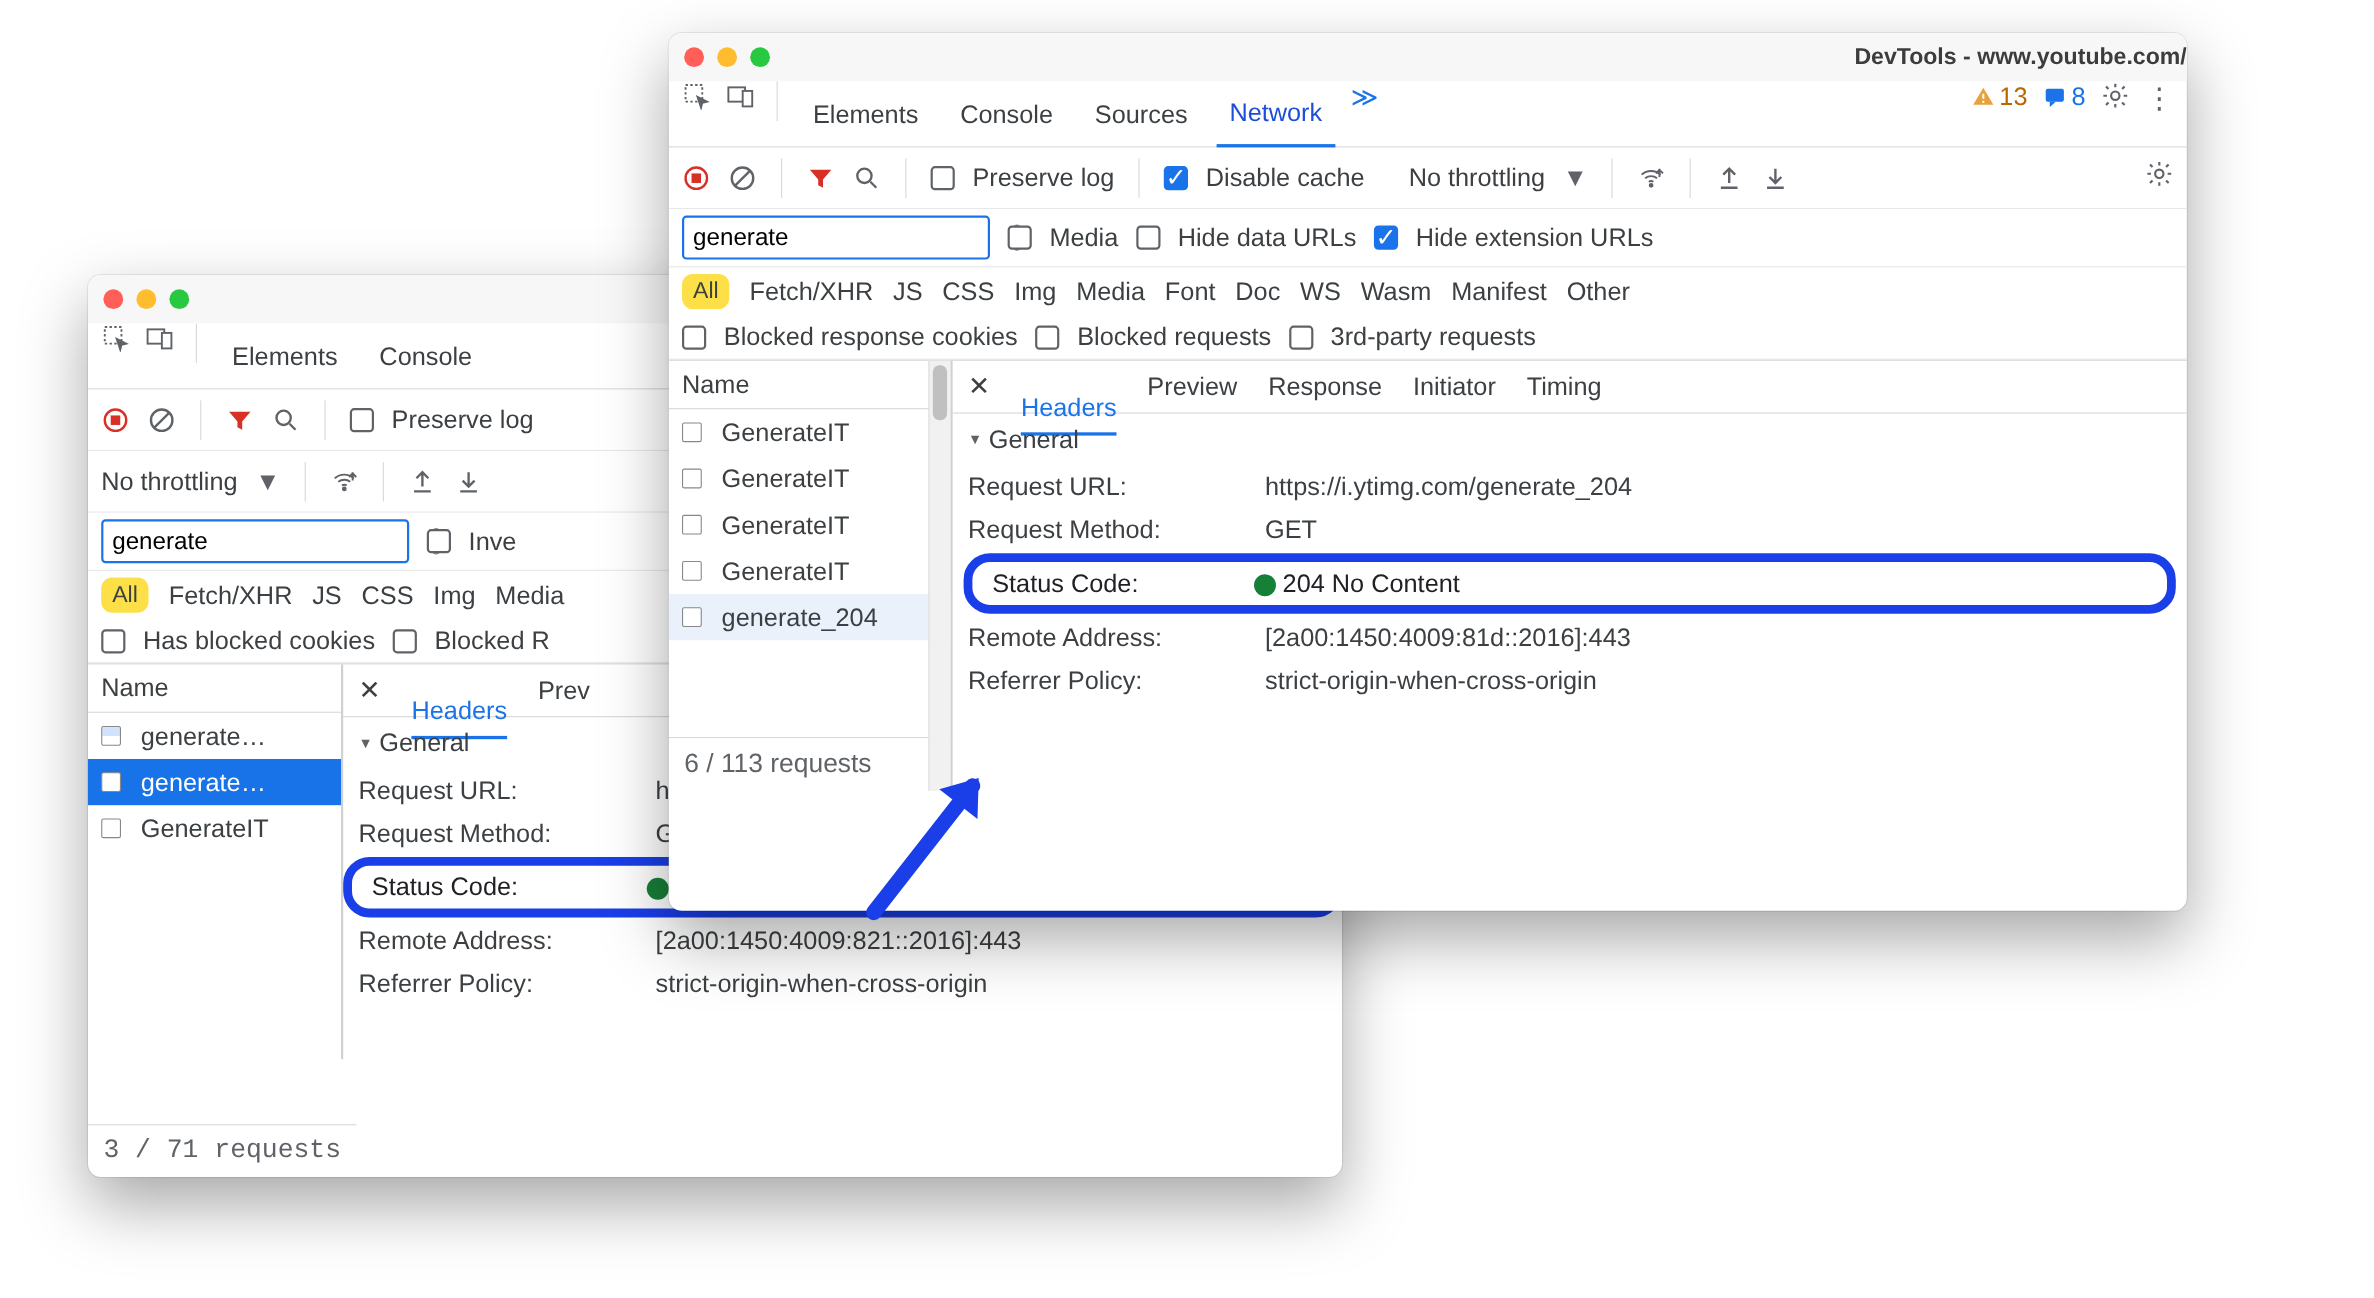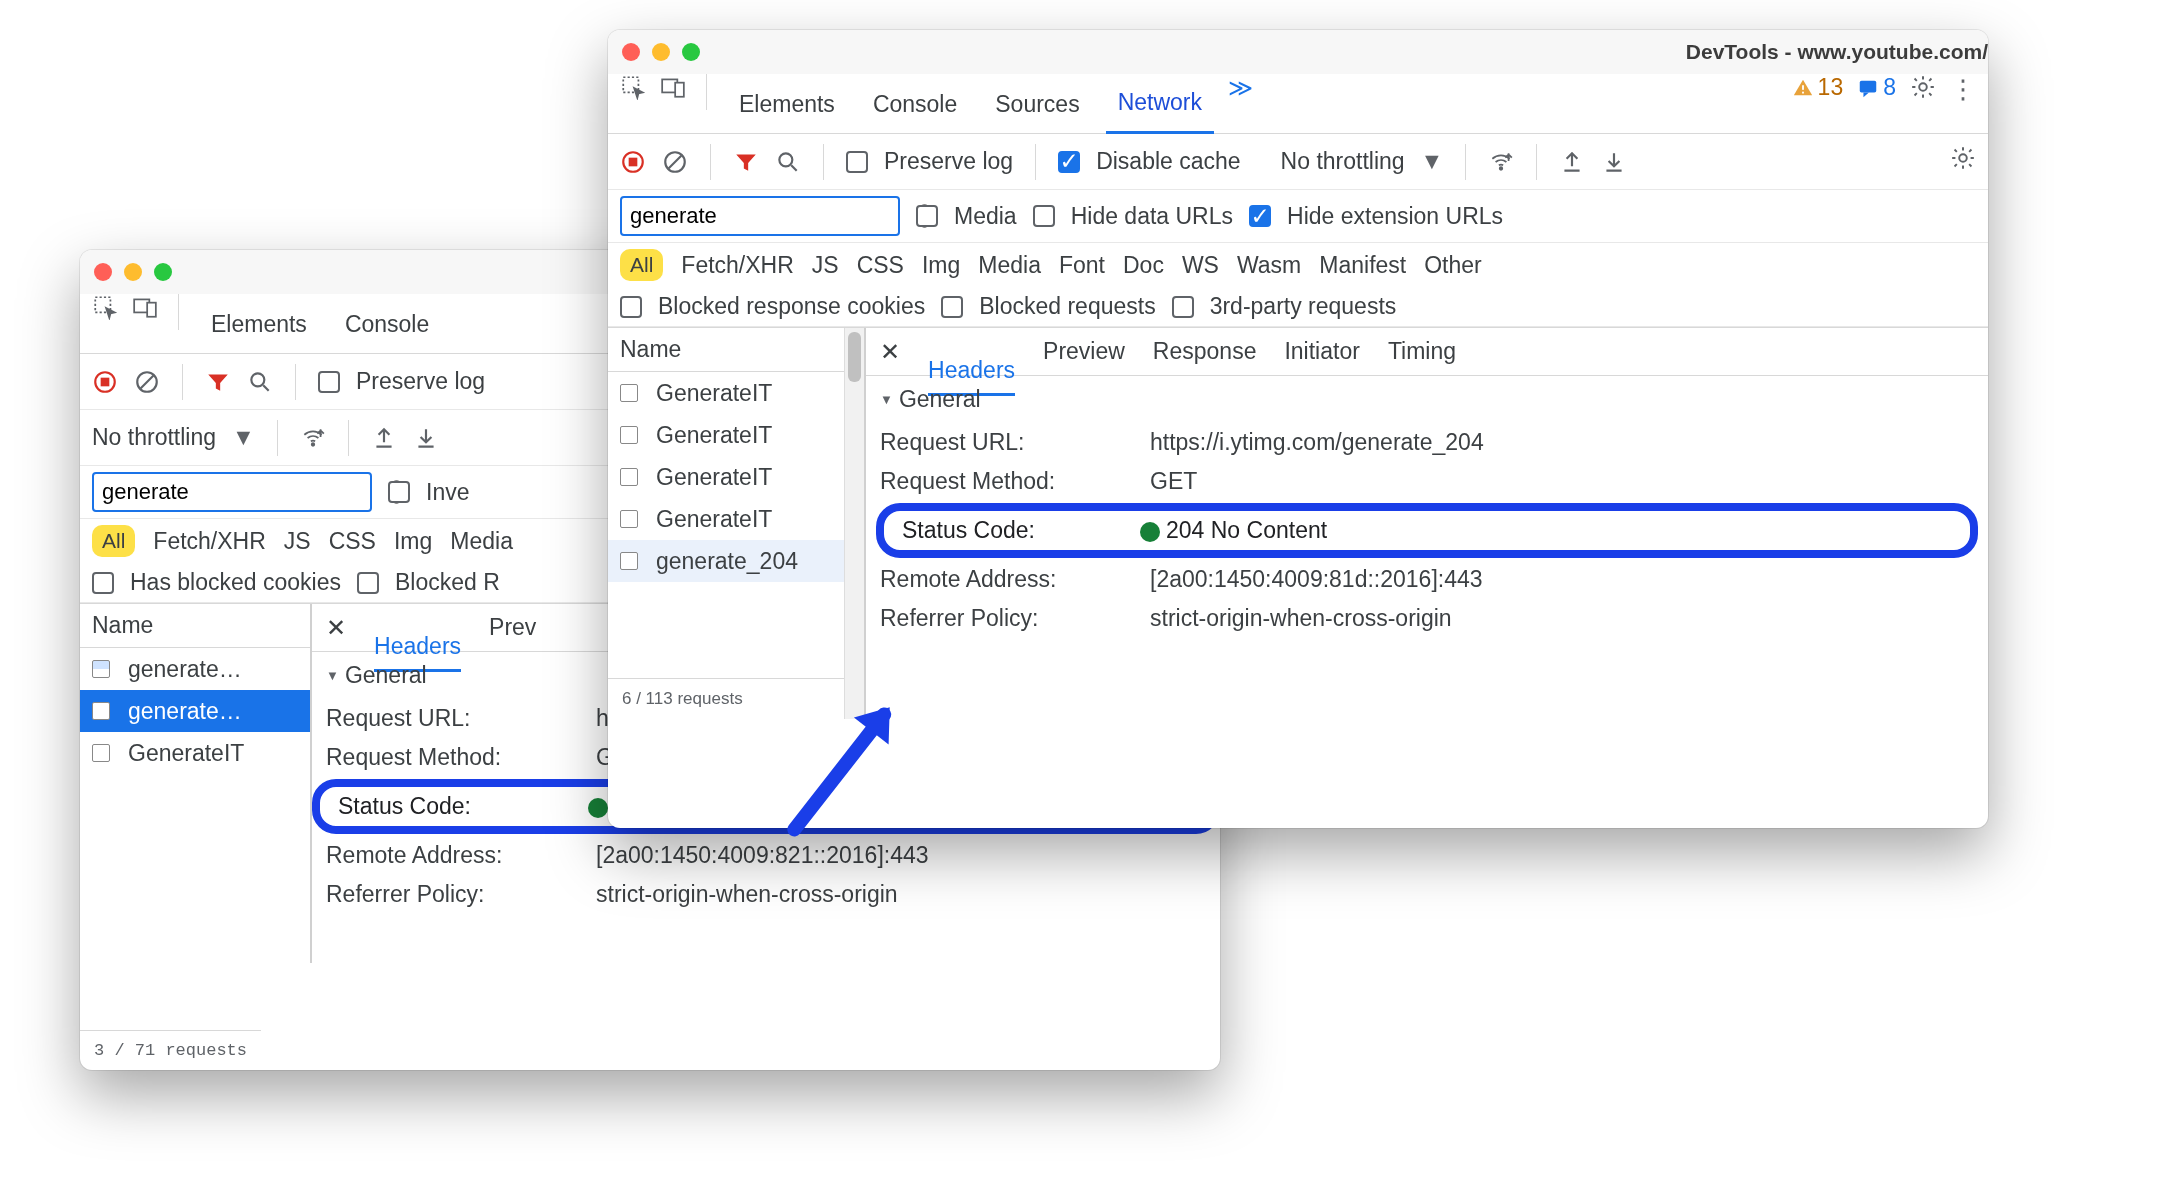--- a/index.html
+++ b/index.html
@@ -64,21 +64,21 @@
   .lbl { color:#3c4043; }
   .type-pill { background:#fde047; color:#fff; padding:4px 10px; border-radius:10px; font-size:21px; }
   .type-row { display:flex; gap:18px; align-items:center; padding: 6px 12px; flex-wrap: wrap; }
   .type-row span { color:#3c4043; cursor:pointer; }
   .cols { display:flex; border-top:1px solid #d8d8d8; }
   .name-col { width: 258px; border-right: 2px solid #d0d0d0; position: relative;}
   .col-header { height:44px; display:flex; align-items:center; padding:0 12px; color:#3c4043; border-bottom:1px solid #d8d8d8; font-weight:400; }
   .name-item { height:42px; display:flex; align-items:center; gap:18px; padding:0 12px; color:#3c4043; cursor:pointer; white-space:nowrap; overflow:hidden; text-overflow:ellipsis; }
   .name-item.selected { background:#1973e8; color:#fff; }
   .name-item .sq { width:18px; height:18px; border:1.5px solid #888; border-radius:2px; background:#fff; flex-shrink:0; }
-  .footer { border-top:1px solid #d8d8d8; color:#5f6368; padding: 10px 14px; font-size:17px; }
+  .footer { border-top:1px solid #d8d8d8; color:#5f6368; padding: 10px 14px; font-size:24px; }
   .detail { flex:1; }
   .detail-tabs { display:flex; align-items:center; gap:28px; height:48px; padding:0 14px; border-bottom:1px solid #d8d8d8; }
   .detail-tabs .dtab { color:#3c4043; height:48px; display:flex; align-items:center; cursor:pointer; }
   .detail-tabs .dtab.active { color:#1a73e8; border-bottom:3px solid #1a73e8;margin-top:41px; }
   .xbtn { font-size:24px; color:#3c4043; cursor:pointer; }
   .section-h { color:#3c4043; padding:10px 14px; display:flex; align-items:center; gap:6px; }
   .section-h .tri { font-size:13px; color:#5f6368; }
   .kv { display:flex; gap:10px; padding:6px 14px; }
   .kv .k { color:#3c4043; width:260px; }
   .kv .v { color:#3c4043; }

